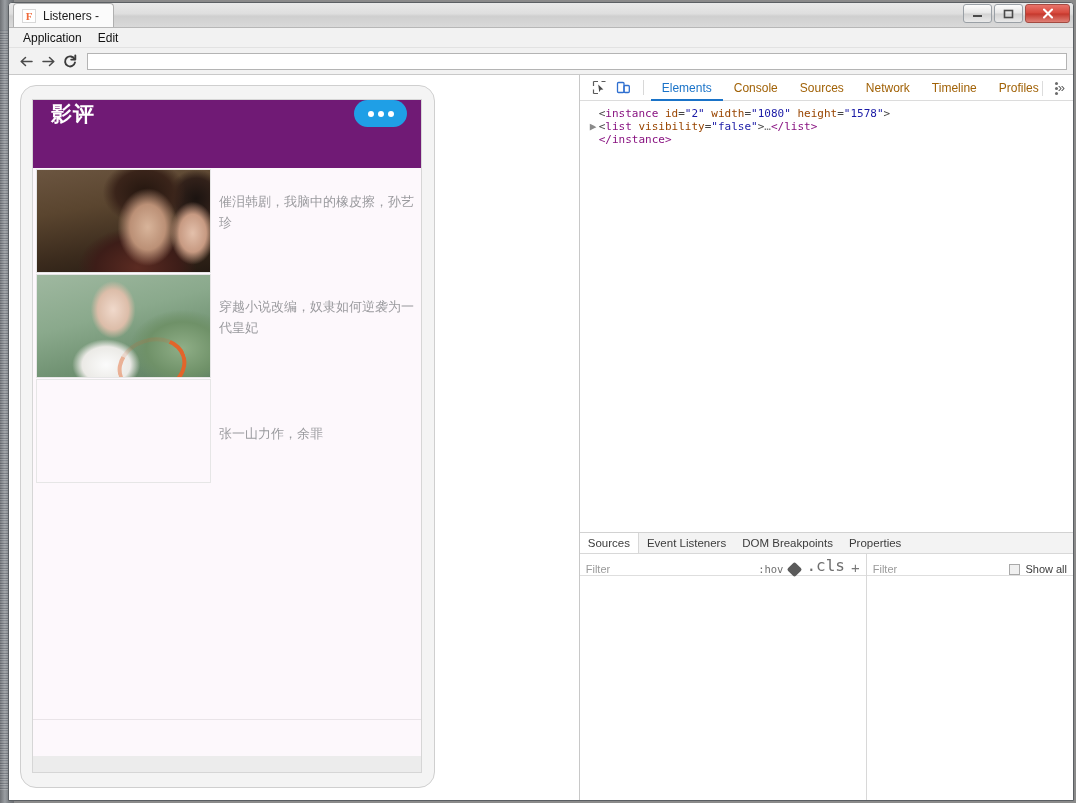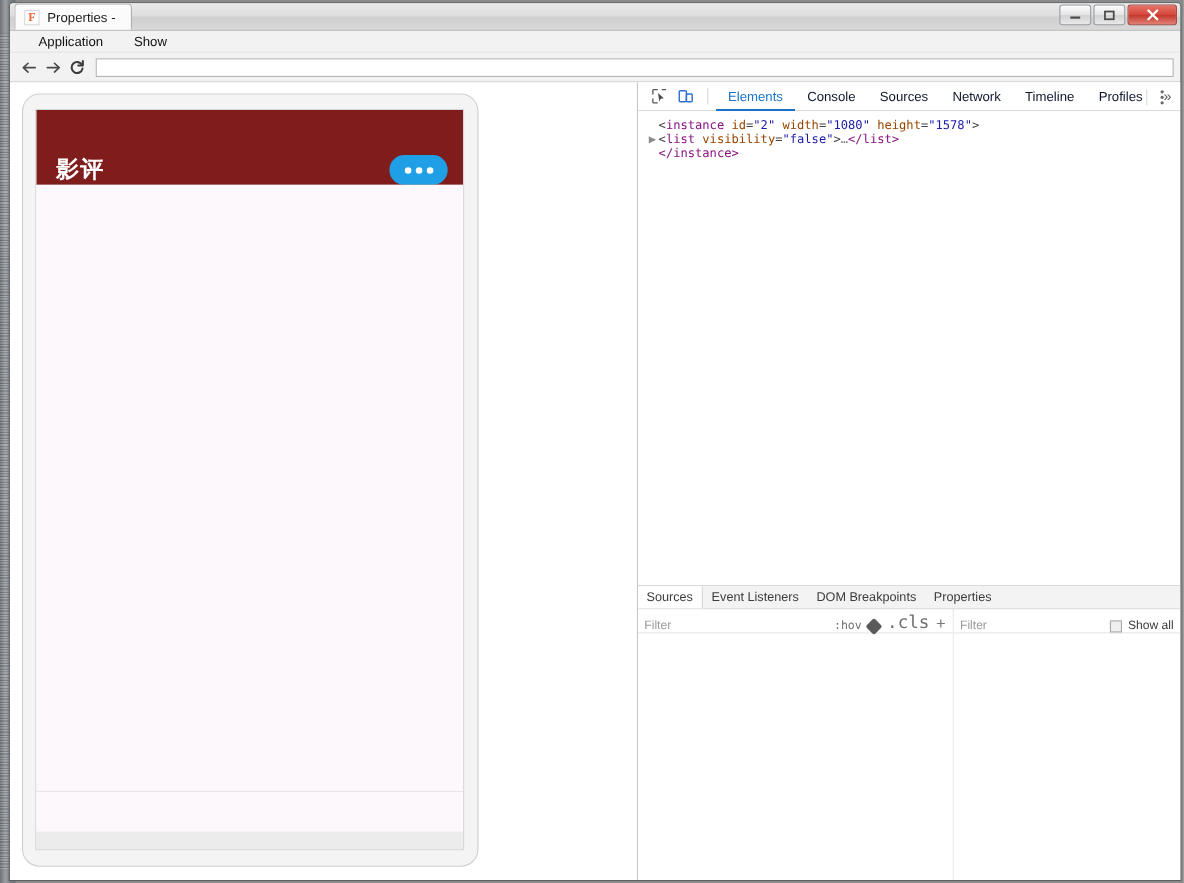--- a/index.html
+++ b/index.html
@@ -73,21 +73,21 @@
     color: #fff;
   }
   .winbtn svg { display: block; }
 
   
   .menubar {
     height: 20px; display: flex; align-items: center; gap: 4px;
     padding-left: 8px; background: #f2f2f2;
     border-bottom: 1px solid #e2e2e2;
   }
-  .menu-item { font-size: 12px; color: #111; padding: 1px 6px; margin-left: 12px; }
+  .menu-item { font-size: 12px; color: #111; padding: 1px 6px; }
 
   
   .navbar {
     height: 27px; display: flex; align-items: center; gap: 0px;
     padding: 0 6px; background: #f2f2f2;
     border-bottom: 1px solid #c9c9c9;
   }
   .navbtn {
     width: 22px; height: 22px; display: flex; align-items: center; justify-content: center;
     color: #444;
@@ -119,22 +119,22 @@
   }
   .screen {
     width: 100%; height: 100%;
     background: #fdf8fc;
     border: 1px solid #d6d6d6;
     position: relative; overflow: hidden;
     display: flex; flex-direction: column;
   }
 
   .app-header {
-    height: 68px; background: #7f1d1d;
-    display: flex; align-items: flex-end; justify-content: space-between;
+    height: 68px; background: #701a75;
+    display: flex; align-items: flex-start; justify-content: space-between;
     padding: 0 14px 0 18px;
     flex: 0 0 auto;
   }
   .app-title { color: #fff; font-size: 21px; font-weight: bold; letter-spacing: 1px; }
   .dots-btn {
     width: 53px; height: 27px; border-radius: 14px;
     background: #1f9fe6;
     display: flex; align-items: center; justify-content: center; gap: 4px;
   }
   .dots-btn i { width: 6px; height: 6px; border-radius: 50%; background: #fff; display: block; }
@@ -195,21 +195,21 @@
   .dt-toolbar {
     height: 26px; display: flex; align-items: center;
     border-bottom: 1px solid #dcdcdc; background: #fff;
     padding-left: 8px; position: relative;
   }
   .dt-icon { width: 24px; height: 22px; display: flex; align-items: center; justify-content: center; }
   .dt-divider { width: 1px; height: 15px; background: #d8d8d8; margin: 0 7px; }
   .dt-tabs { display: flex; align-items: center; height: 26px; }
   .dt-tab {
     padding: 0 11px; height: 26px; display: flex; align-items: center;
-    font-size: 12px; color: #0f172a;
+    font-size: 12px; color: #a16207;
   }
   .dt-tab.active { color: #1a73c8; box-shadow: inset 0 -2px 0 #1a73c8; }
   .dt-more { padding: 0 8px; font-size: 13px; color: #5a5a5a; }
   .dt-kebab {
     position: absolute; right: 8px; top: 0; height: 26px;
     display: flex; flex-direction: column; align-items: center; justify-content: center; gap: 2px;
     width: 18px;
   }
   .dt-kebab i { width: 3px; height: 3px; border-radius: 50%; background: #6b6b6b; }
   .dt-kebab-sep { position: absolute; right: 30px; top: 6px; width: 1px; height: 15px; background: #dcdcdc; }
@@ -270,21 +270,21 @@
 
 <div class="bg-sliver">
   <div class="noise"></div>
 </div>
 
 <div class="window">
 
   <div class="titlebar">
     <div class="tab-chip">
       <span class="favicon">F</span>
-      <span>Properties -</span>
+      <span>Listeners -</span>
     </div>
     <div class="winbtns">
       <div class="winbtn">
         <svg width="11" height="9" viewBox="0 0 11 9">
             <rect x="1" y="6" width="9" height="2" fill="#4a4a4a"></rect>
           </svg>
       </div>
       <div class="winbtn">
         <svg width="11" height="10" viewBox="0 0 11 10">
             <rect x="1.5" y="1.5" width="8" height="7" fill="none" stroke="#4a4a4a" stroke-width="1.6"></rect>
@@ -293,21 +293,21 @@
       <div class="winbtn close">
         <svg width="12" height="11" viewBox="0 0 12 11">
           <path d="M2 1.5 L10 9.5 M10 1.5 L2 9.5" stroke="#ffffff" stroke-width="2.1" stroke-linecap="round"></path>
         </svg>
       </div>
     </div>
   </div>
 
   <div class="menubar">
     <div class="menu-item">Application</div>
-    <div class="menu-item">Show</div>
+    <div class="menu-item">Edit</div>
   </div>
 
   <div class="navbar">
     <div class="navbtn">
       <svg width="15" height="13" viewBox="0 0 15 13">
         <path d="M13 6.5 H2.5 M6.5 2.5 L2.2 6.5 L6.5 10.5" stroke="#4a4a4a" stroke-width="1.5" fill="none" stroke-linecap="round" stroke-linejoin="round"></path>
       </svg>
     </div>
     <div class="navbtn">
       <svg width="15" height="13" viewBox="0 0 15 13">
@@ -331,20 +331,36 @@
 
           <div class="app-header">
             <div class="app-title">影评</div>
             <div class="dots-btn">
               <i></i>
               <i></i>
               <i></i>
             </div>
           </div>
 
+          <div class="list">
+            <div class="list-item">
+              <div class="thumb thumb-a"></div>
+              <div class="item-text">催泪韩剧，我脑中的橡皮擦，孙艺珍</div>
+            </div>
+            <div class="list-item">
+              <div class="thumb thumb-b">
+                <div class="arc"></div>
+              </div>
+              <div class="item-text">穿越小说改编，奴隶如何逆袭为一代皇妃</div>
+            </div>
+            <div class="list-item three">
+              <div class="thumb thumb-c"></div>
+              <div class="item-text">张一山力作，余罪</div>
+            </div>
+          </div>
 
           <div class="screen-filler"></div>
           <div class="screen-sep"></div>
           <div class="screen-bottom"></div>
           <div class="screen-footer"></div>
         </div>
       </div>
     </div>
 
     <div class="right-pane">

